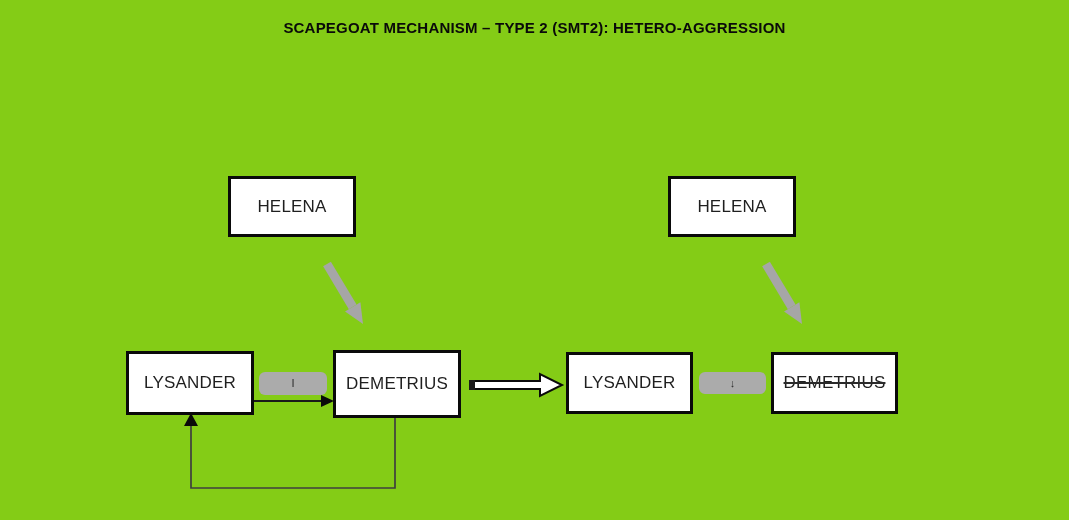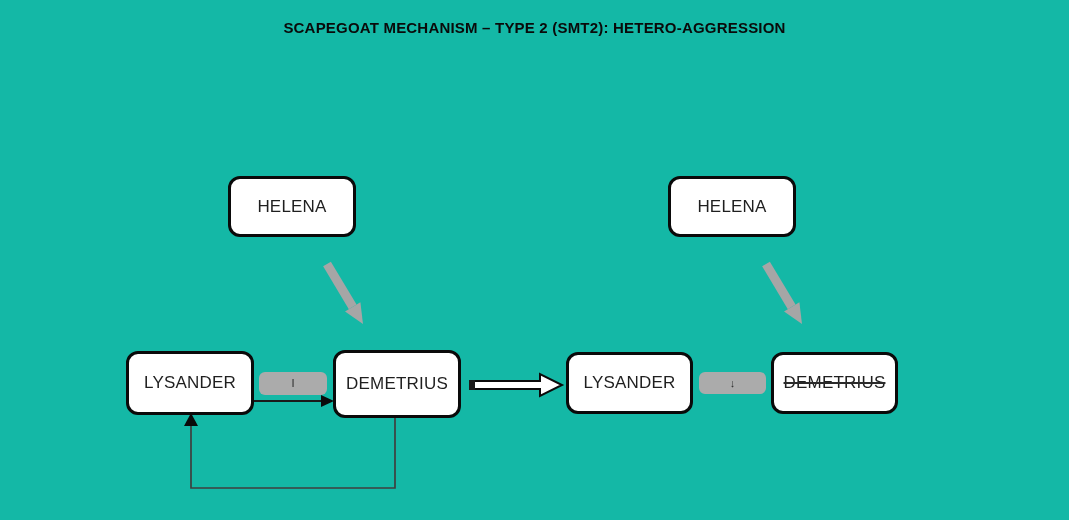--- a/index.html
+++ b/index.html
@@ -5,40 +5,40 @@
   html, body {
     margin: 0;
     padding: 0;
     background: #ffffff;
     font-family: "Liberation Sans", sans-serif;
   }
   .canvas {
     position: relative;
     width: 1069px;
     height: 520px;
-    background: #14b8a6;
+    background: #84cc16;
     overflow: hidden;
   }
   .title {
     position: absolute;
     top: 19px;
     left: 0;
     width: 100%;
     text-align: center;
     font-size: 15px;
     font-weight: 700;
     letter-spacing: 0.2px;
     color: #0a0a0a;
   }
   .node {
     position: absolute;
     box-sizing: border-box;
     background: #ffffff;
     border: 3px solid #0a0a0a;
-    border-radius: 12px;
+    border-radius: 0;
     display: flex;
     align-items: center;
     justify-content: center;
     font-size: 17px;
     color: #1f1f1f;
     letter-spacing: 0.2px;
     text-align: right;
   }
   .node.helena-left   { left: 228px; top: 176px; width: 128px; height: 61px; }
   .node.helena-right  { left: 668px; top: 176px; width: 128px; height: 61px; }

